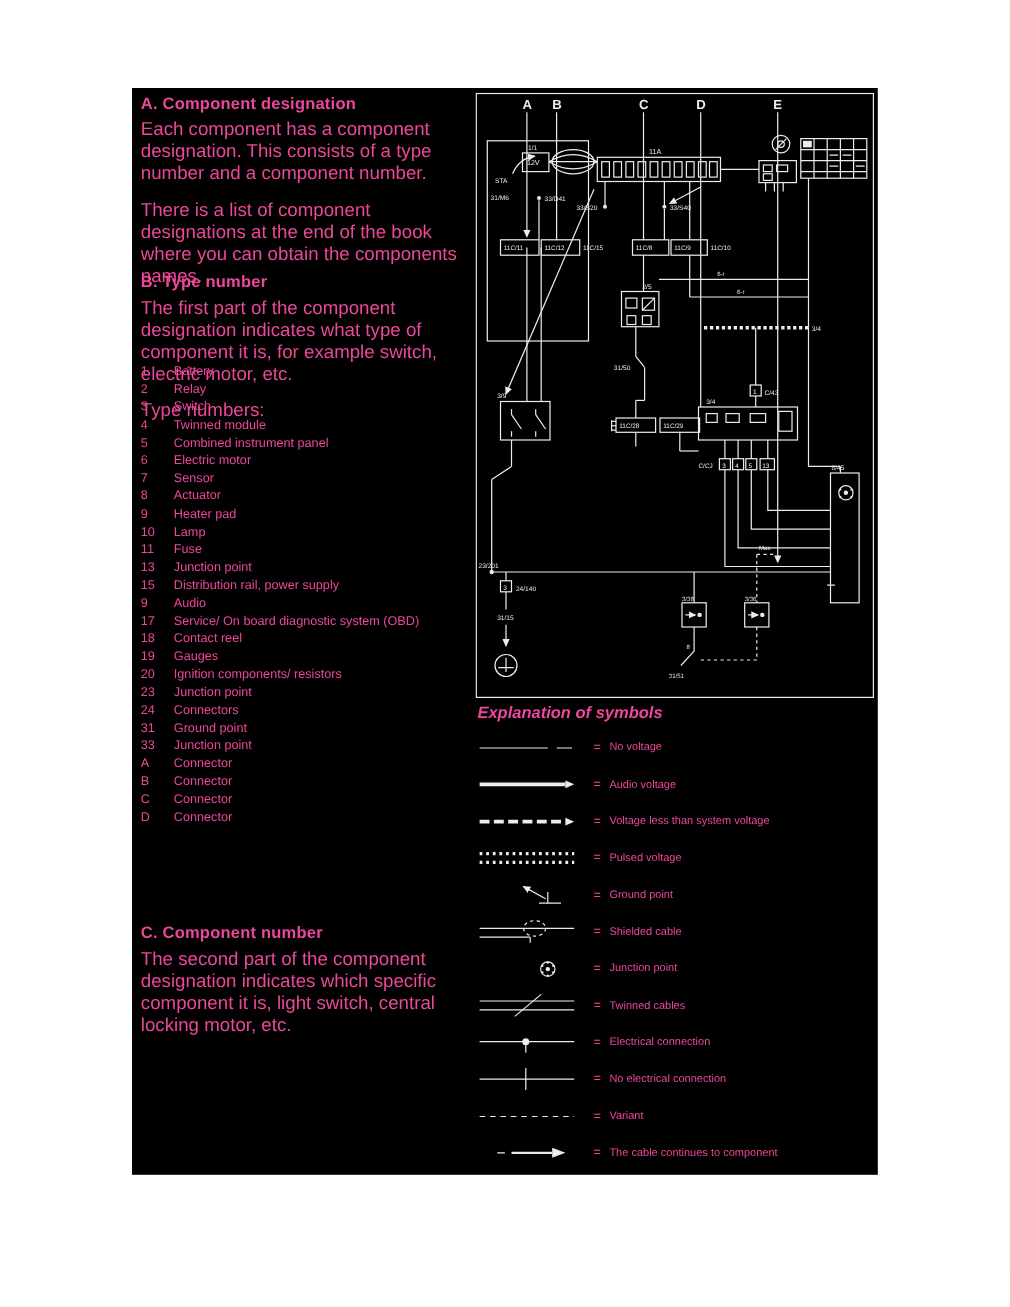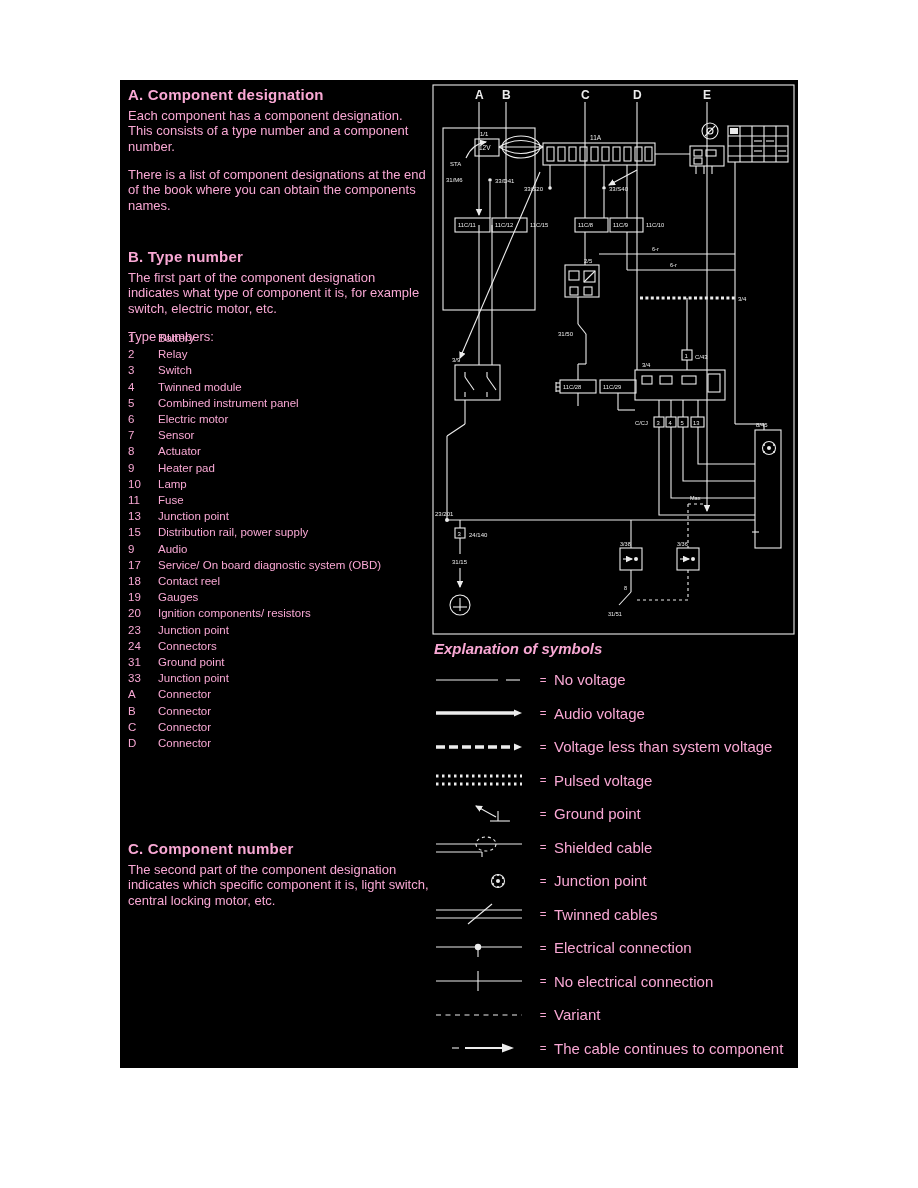--- a/index.html
+++ b/index.html
@@ -1,34 +1,34 @@
 <!DOCTYPE html>
 <html><head>
 <meta charset="utf-8">
 <style>
   html,body{margin:0;padding:0;background:#ffffff;width:918px;height:1188px;
     font-family:"Liberation Sans",sans-serif;}
   .paper{position:absolute;left:120px;top:80px;width:678px;height:988px;
-    background:#000;color:#f9a8d4;overflow:hidden;}
+    background:#000;color:#ec4899;overflow:hidden;}
   .sec{position:absolute;left:8px;width:302px;}
   .sec h2{font-size:15px;font-weight:bold;margin:0 0 5px 0;letter-spacing:.2px;}
-  .sec p{font-size:13px;line-height:1.18;margin:0 0 13px 0;}
+  .sec p{font-size:17px;line-height:1.18;margin:0 0 13px 0;}
   #secA{top:6px}
   #secB{top:168px}
   #secC{top:760px}
   .tlist{position:absolute;left:8px;top:250px;width:320px;}
   .trow{display:flex;font-size:11.5px;line-height:16.2px;}
   .tnum{width:30px;flex:none;}
   .diagram{position:absolute;left:312px;top:4px;width:363px;height:551px;}
   .symbols{position:absolute;left:314px;top:560px;width:360px;}
   .symbols h2{font-size:15px;font-weight:bold;margin:0 0 6px 0;font-style:italic;}
   .srow{display:flex;align-items:center;height:33.5px;}
   .sicon{width:98px;flex:none;display:flex;align-items:center;}
   .seq{width:22px;text-align:center;font-size:11.5px;flex:none;}
-  .smean{font-size:15px;}
+  .smean{font-size:10px;}
   svg text{fill:#ececec;font-family:"Liberation Sans",sans-serif;}
   .ln{stroke:#ececec;fill:none;stroke-width:1.1;}
   .lnth{stroke:#ececec;fill:none;stroke-width:3.4;}
   .fw{fill:#ececec;stroke:none;}
 </style>
 </head>
 <body>
 
 <div class="paper">
 

